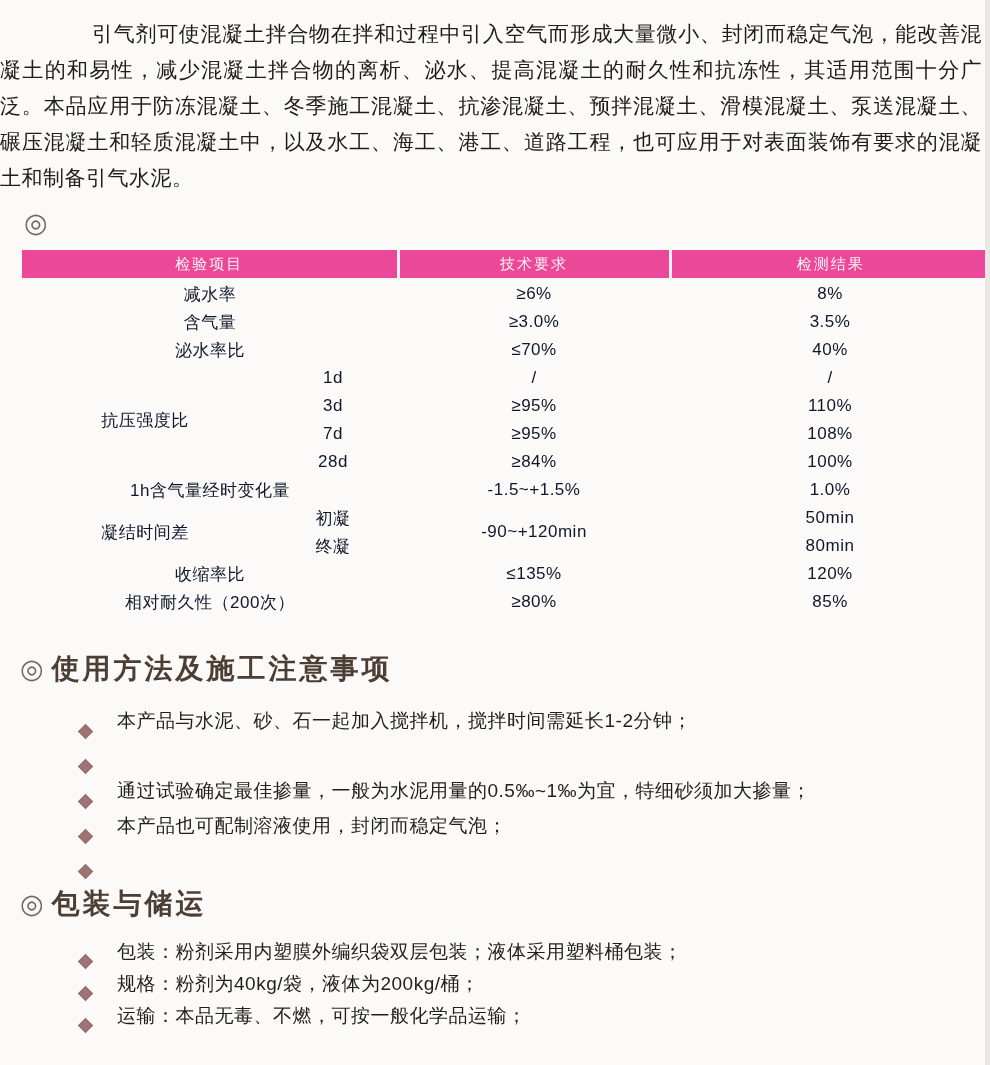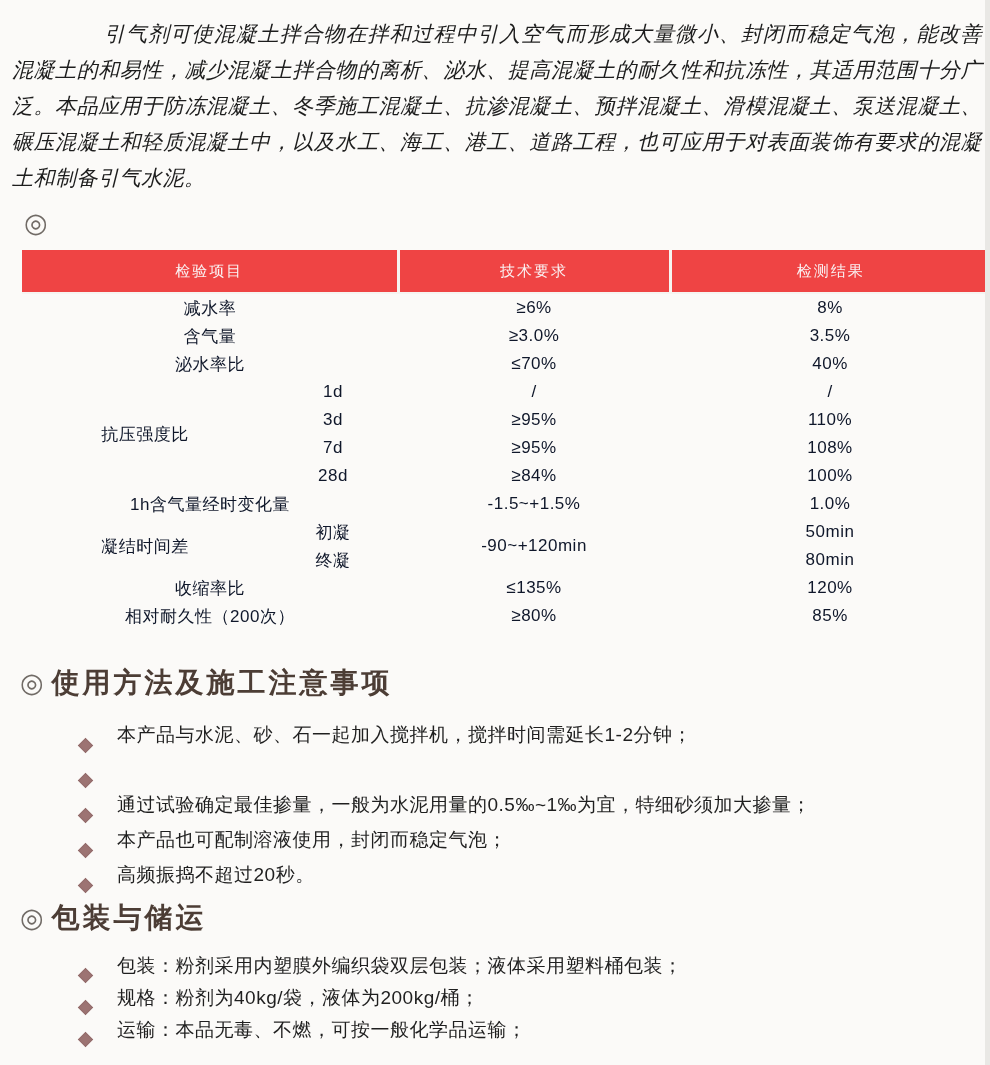--- a/index.html
+++ b/index.html
@@ -5,44 +5,44 @@
   html,body{margin:0;padding:0;}
   body{
     width:990px;height:1065px;overflow:hidden;position:relative;
     background:#fbfaf8;
     font-family:"Liberation Sans","DejaVu Sans",sans-serif;
     color:#222;
   }
   .page-edge{position:absolute;right:0;top:0;width:5px;height:1065px;background:#e9e8e5;}
   
   .intro{
-    margin:16px 8px 0 12px;
+    margin:16px 8px 0 0;
     font-size:21px;line-height:36px;letter-spacing:0.5px;
-    text-align:justify;text-indent:92px;color:#1d1d1d;font-style:italic;
+    text-align:justify;text-indent:92px;color:#1d1d1d;
   }
   
   .section-heading{
     display:flex;align-items:center;gap:8px;
     margin:0 0 0 24px;font-weight:bold;color:#4c3d35;letter-spacing:3px;
   }
   .section-heading .marker{
     color:#716b66;font-weight:normal;font-size:27px;letter-spacing:0;line-height:1;
   }
   .section-heading .title{font-size:28px;line-height:38px;}
   #h-physical{margin-top:14px;}
   #h-usage{margin-top:34px;margin-left:20px;}
   #h-packing{margin-top:8px;margin-left:20px;}
   
   table.props{
     table-layout:fixed;border-collapse:collapse;
     width:968px;margin:13px 0 0 22px;
   }
   table.props th{
-    background:#ef4444;color:#faf2f3;font-weight:normal;font-size:15px;
-    height:28px;padding:7px;letter-spacing:2px;
+    background:#ec4899;color:#faf2f3;font-weight:normal;font-size:15px;
+    height:28px;padding:0;letter-spacing:2px;
     border-bottom:2px solid #f6f4f1;
   }
   table.props th.div{border-right:3px solid #f6f4f1;}
   table.props td{
     height:28px;padding:0;text-align:center;vertical-align:middle;
     font-size:17px;color:#0f172a;letter-spacing:0.5px;
   }
   
   .bullet-list{margin:14px 10px 0 80px;}
   .bullet-item{display:flex;align-items:flex-end;}
@@ -163,21 +163,20 @@
     <span class="diamond"></span>
     <span class="bullet-text">通过试验确定最佳掺量，一般为水泥用量的0.5‰~1‰为宜，特细砂须加大掺量；</span>
   </div>
   <div class="bullet-item u-item">
     <span class="diamond"></span>
     <span class="bullet-text">本产品也可配制溶液使用，封闭而稳定气泡；</span>
   </div>
   <div class="bullet-item u-item">
     <span class="diamond"></span>
     <span class="bullet-text">
-      <div>高频振捣不超过20秒。</div>
     </span>
   </div>
 </div>
 
 <div class="section-heading" id="h-packing">
   <span class="marker">◎</span>
   <span class="title">包装与储运</span>
 </div>
 
 <div class="bullet-list" style="margin-top:12px;">

